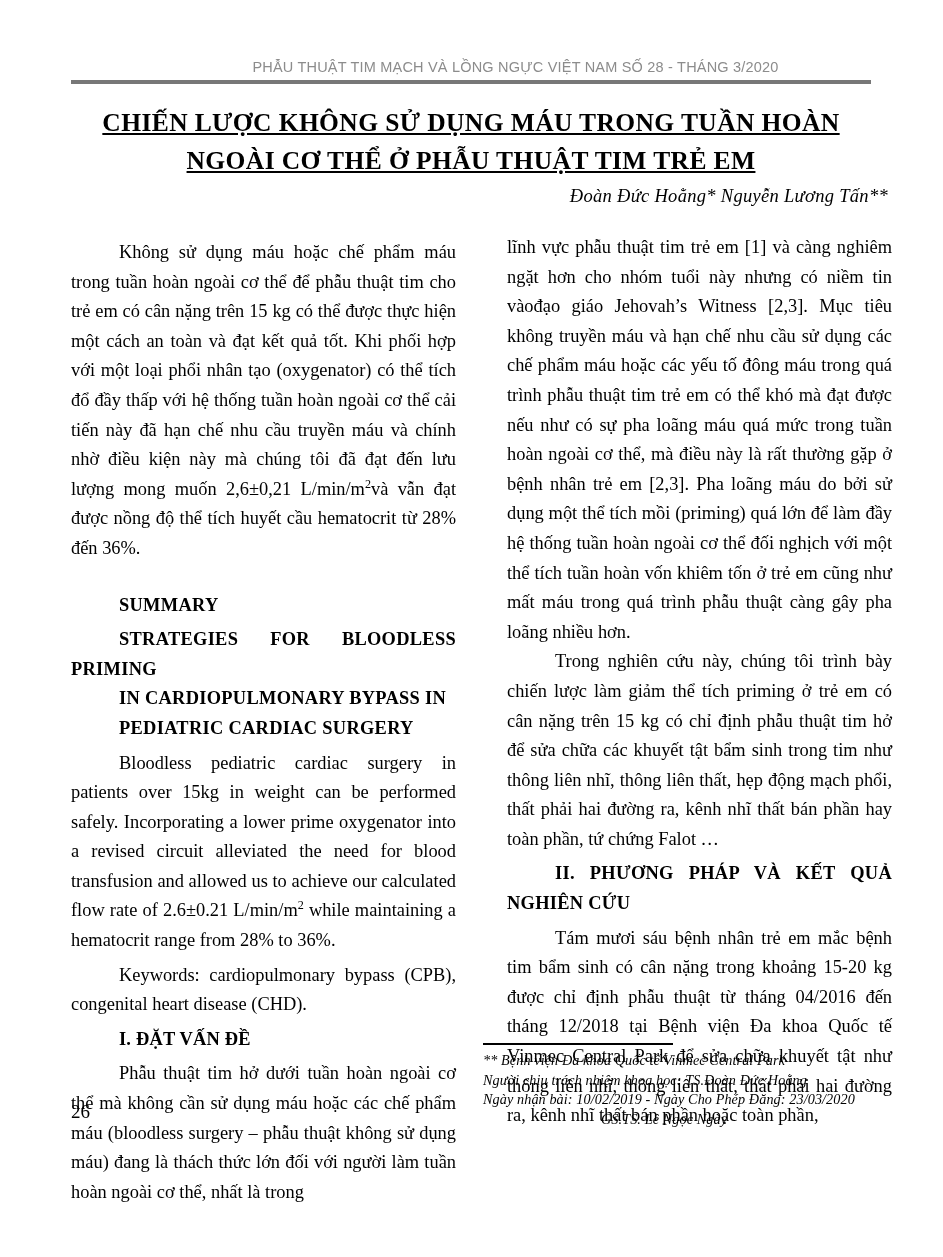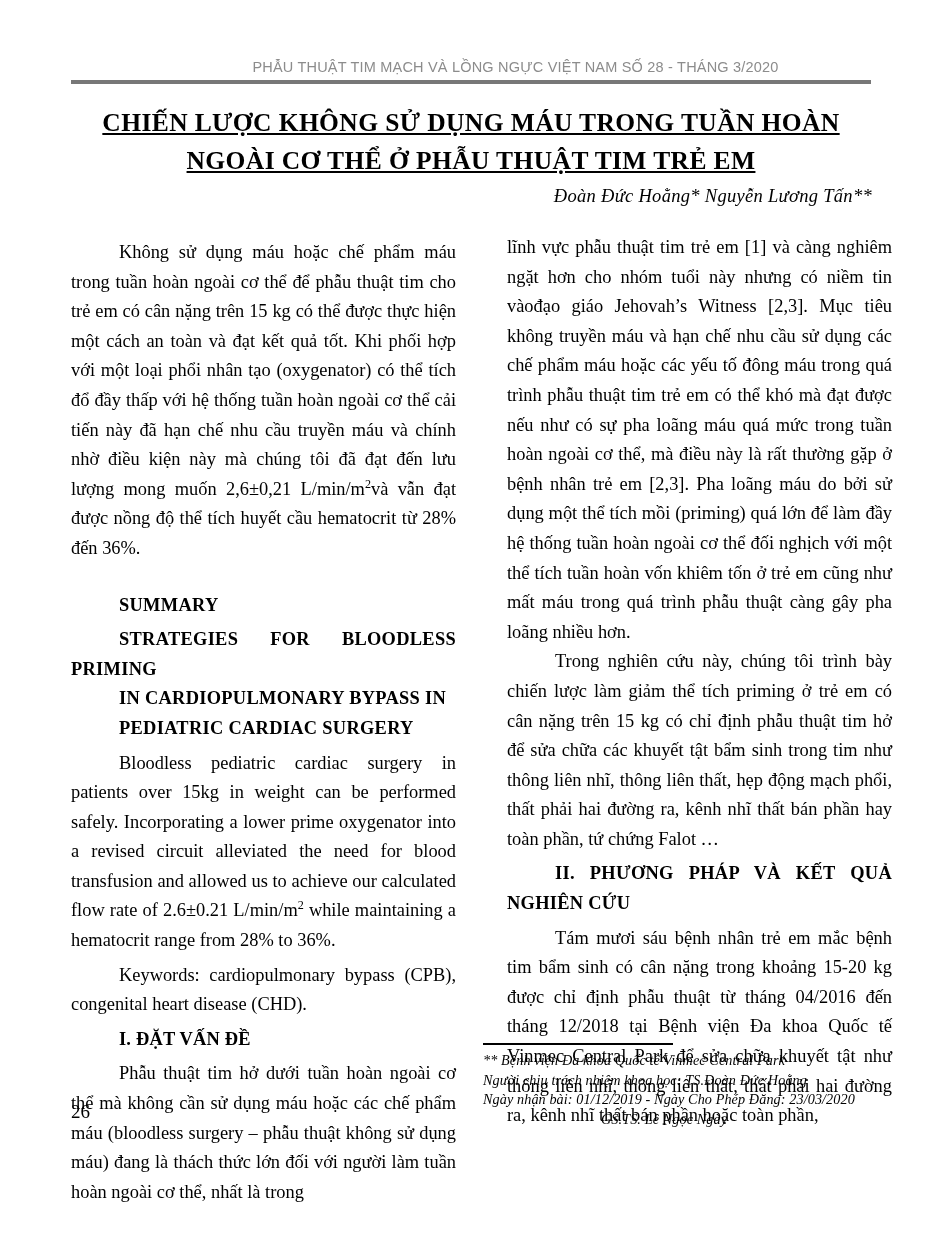--- a/index.html
+++ b/index.html
@@ -62,21 +62,21 @@
   }
   .article-title .tl {
     display: block;
     white-space: nowrap;
     text-decoration: underline;
   }
 
   
   .authors {
     position: absolute;
-    right: 71px;
+    right: 55px;
     top: 186px;
     font-style: italic;
     font-size: 18.5px;
     letter-spacing: 0.3px;
     white-space: nowrap;
   }
 
   
   .col {
     position: absolute;
@@ -206,19 +206,19 @@
     <div class="spacer-xs"></div>
     <p class="h-sec">II. PHƯƠNG PHÁP VÀ KẾT QUẢ NGHIÊN CỨU</p>
     <div class="spacer-xs"></div>
     <p>Tám mươi sáu bệnh nhân trẻ em mắc bệnh tim bẩm sinh có cân nặng trong khoảng 15-20 kg được chỉ định phẫu thuật từ tháng 04/2016 đến tháng 12/2018 tại Bệnh viện Đa khoa Quốc tế Vinmec Central Park để sửa chữa khuyết tật như thông liên nhĩ, thông liên thất, thất phải hai đường ra, kênh nhĩ thất bán phần hoặc toàn phần,</p>
   </div>
 
   <div class="footnote-rule"></div>
   <div class="footnotes">
     <div>** Bệnh viện Đa khoa Quốc tế Vinmec Central Park</div>
     <div>Người chịu trách nhiệm khoa học: TS.Đoàn Đức Hoằng</div>
-    <div>Ngày nhận bài:  01/12/2019  - Ngày Cho Phép Đăng: 23/03/2020</div>
+    <div>Ngày nhận bài:  10/02/2019  - Ngày Cho Phép Đăng: 23/03/2020</div>
     <div class="fn-indent">GS.TS. Lê Ngọc Ngày</div>
   </div>
 
   <div class="folio">26</div>
 
 </div>
 
 </body></html>

